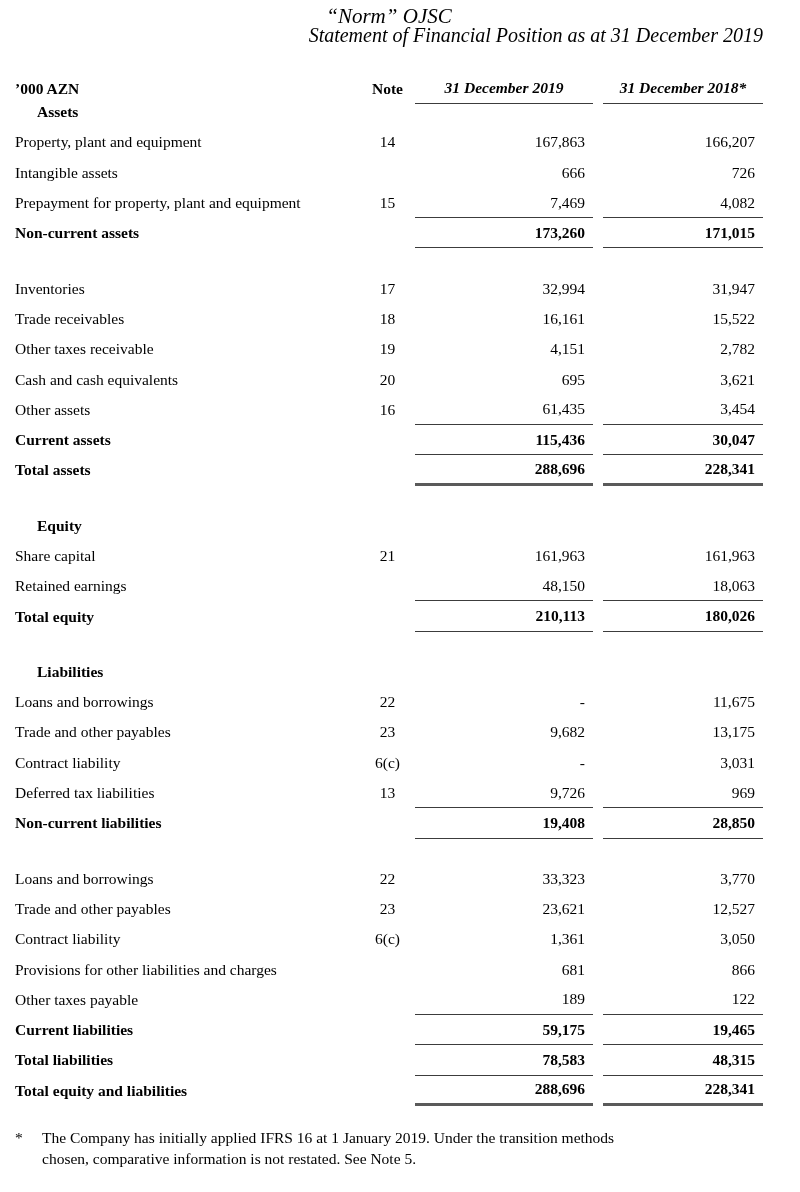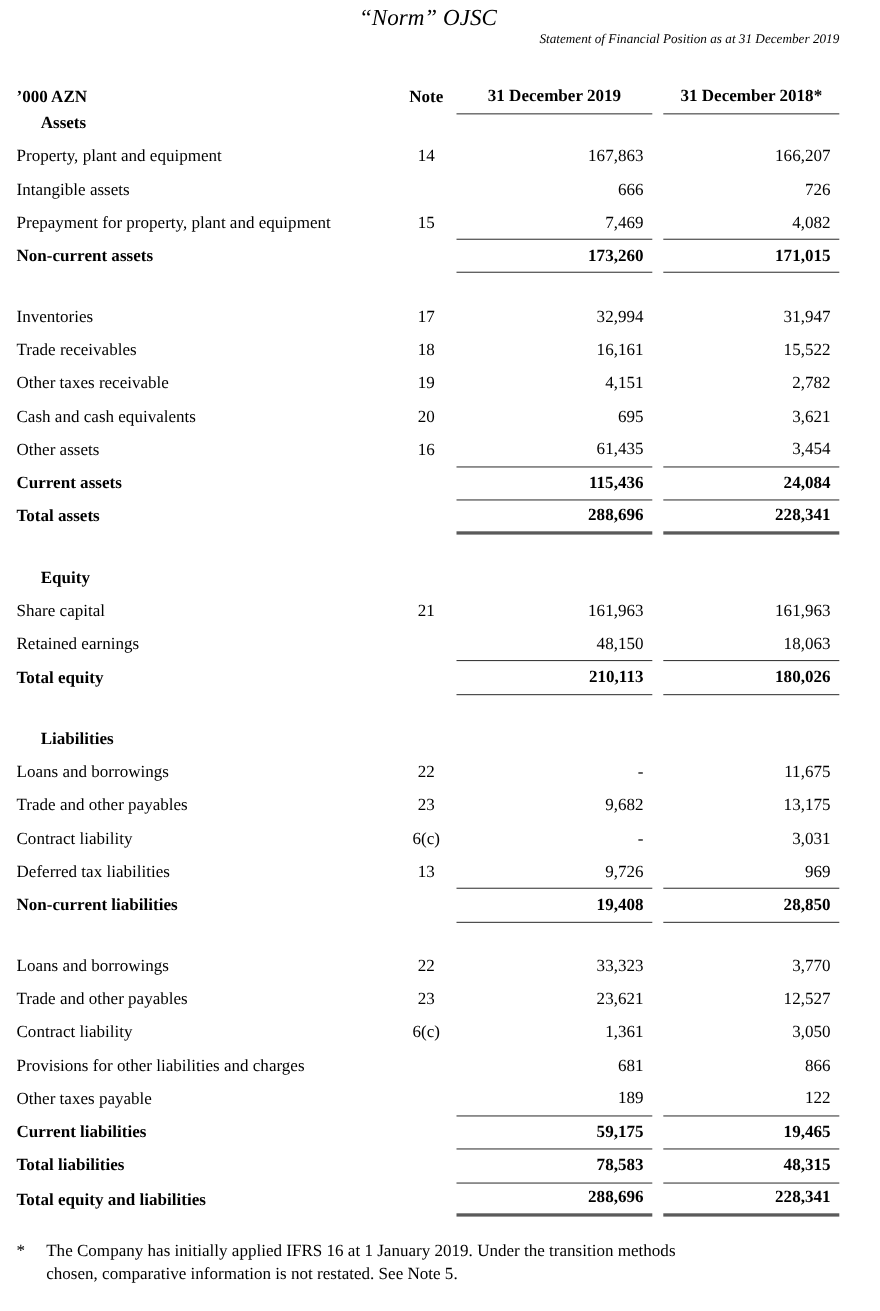--- a/index.html
+++ b/index.html
@@ -16,41 +16,41 @@
     font-size: 15.5px;
     overflow: hidden;
   }
   .page {
     width: 800px; height: 1192px;
     padding: 7px 37px 0 15px;
   }
   
   .doc-header { text-align: right; line-height: 19px; }
   .doc-title   { font-weight: normal; font-style: italic; font-size: 21px; text-align: center; }
-  .doc-subtitle{ font-style: italic; font-size: 12px; }
+  .doc-subtitle{ font-style: italic; font-size: 20px; }
 
   
   .fintable { margin-top: 10px; }
   .r, .r-header {
     display: grid;
     grid-template-columns: 345px 55px 178px 10px 160px;
   }
   .r { height: 30.3px; }
   .r-header { height: 42px; align-items: end; padding-bottom: 0; }
   .r-header > div { padding-bottom: 6px; margin-top: 24px; }
   .r-spacer { height: 25px; }
 
   .c-label { display: flex; align-items: center; justify-content: flex-start; height: 100%; }
   .c-note  { display: flex; align-items: center; justify-content: center; height: 100%; }
   .c-v     { display: flex; align-items: center; justify-content: flex-end; height: 100%; padding-right: 8px; }
   .c-gap   { height: 100%; }
 
   .h-label { font-weight: bold; align-self: end; }
   .h-note  { font-weight: bold; text-align: center; align-self: end; }
-  .h-v     { font-weight: bold; text-align: center; align-self: end; }
+  .h-v     { font-weight: bold; text-align: center; align-self: end; font-style: italic; }
 
   .rule-b       { border-bottom: 1.5px solid var(--rule-thin); }
   .rule-b-thick { border-bottom: 3.5px solid var(--rule-thick); }
 
   .r-section .c-label { font-weight: bold; margin-left: 22px; }
   .r-total .c-label, .r-total .c-v { font-weight: bold; }
   .r-grandtotal .c-label, .r-grandtotal .c-v { font-weight: bold; }
 
   
   .footnote {
@@ -149,21 +149,21 @@
           <div class="c-note">16</div>
           <div class="c-v rule-b">61,435</div>
           <div class="c-gap"></div>
           <div class="c-v rule-b">3,454</div>
         </div>
         <div class="r r-total">
           <div class="c-label">Current assets</div>
           <div class="c-note"></div>
           <div class="c-v rule-b">115,436</div>
           <div class="c-gap"></div>
-          <div class="c-v rule-b">24,084</div>
+          <div class="c-v rule-b">30,047</div>
         </div>
         <div class="r r-grandtotal">
           <div class="c-label">Total assets</div>
           <div class="c-note"></div>
           <div class="c-v rule-b-thick">288,696</div>
           <div class="c-gap"></div>
           <div class="c-v rule-b-thick">228,341</div>
         </div>
         <div class="r-spacer"></div>
         <div class="r r-section">

